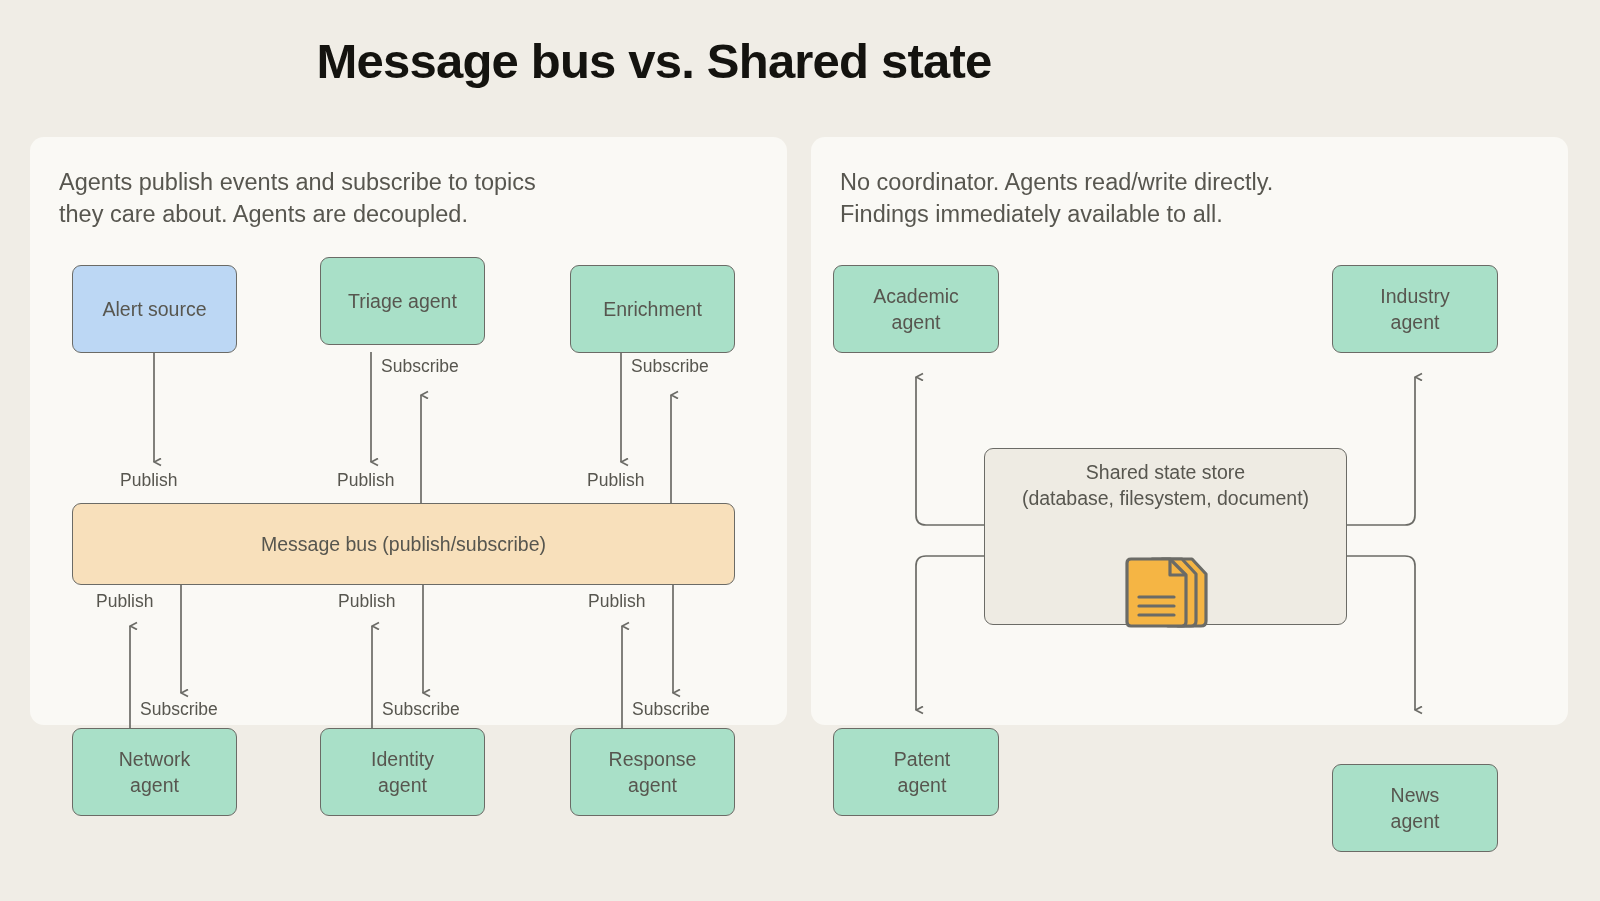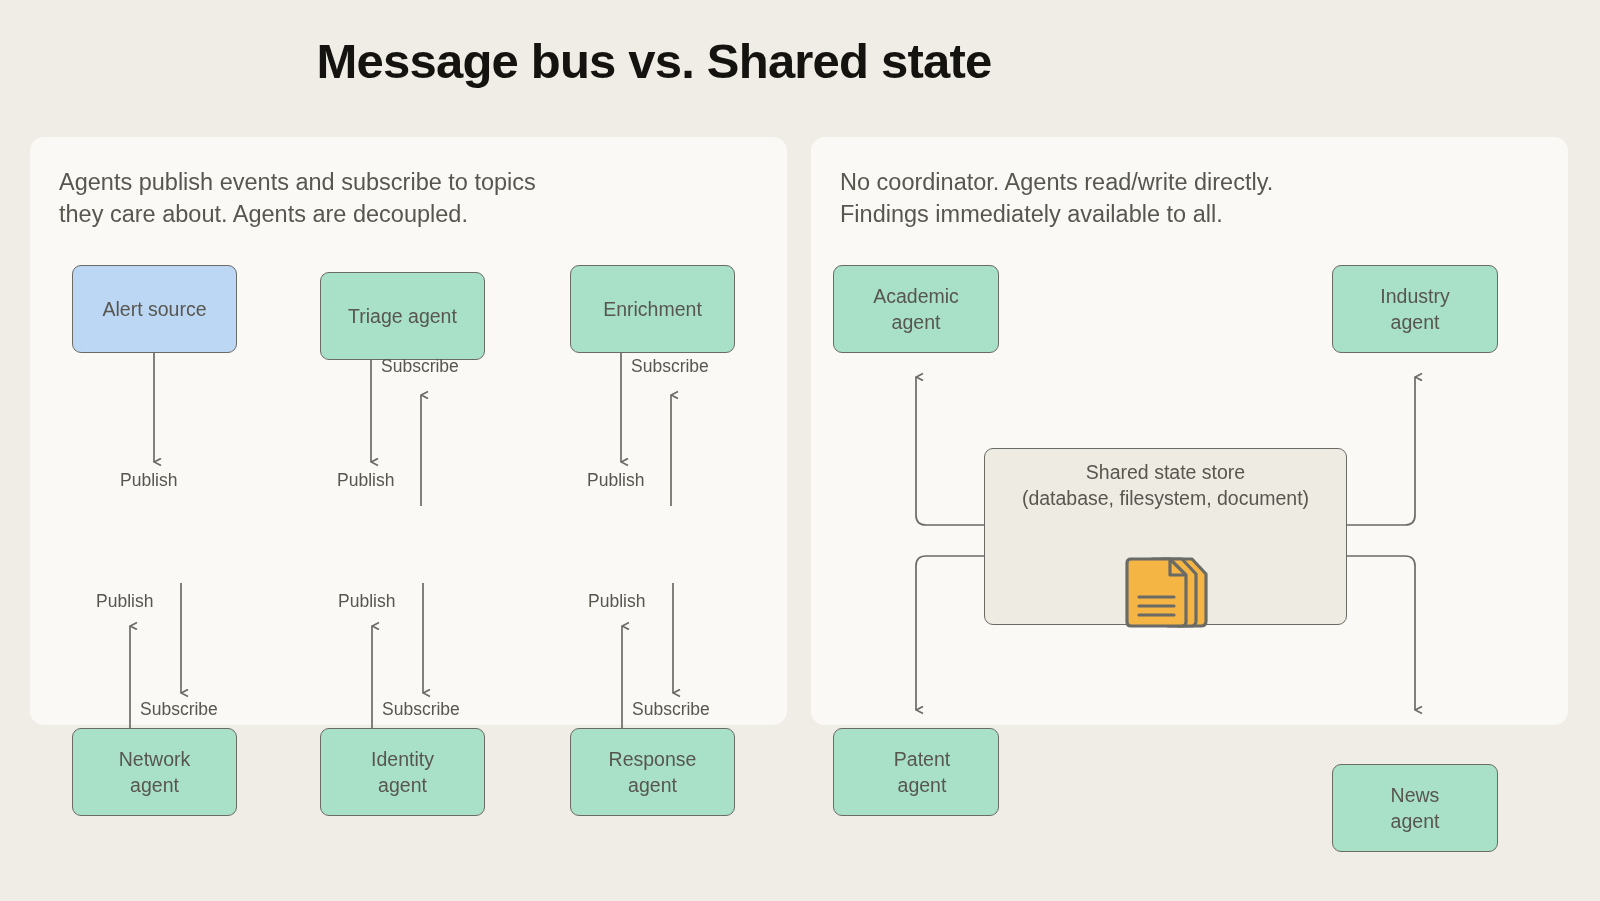--- a/index.html
+++ b/index.html
@@ -137,33 +137,36 @@
       <line x1="342" y1="600" x2="342" y2="489" marker-end="url(#arrU)"></line>
 
       <line x1="643" y1="446" x2="643" y2="556" marker-end="url(#arrL)"></line>
 
       <line x1="592" y1="600" x2="592" y2="489" marker-end="url(#arrU)"></line>
     </svg>
 
     <div class="node blue" style="left:42px; top:128px; width:165px; height:88px;">
       <span>Alert source</span>
     </div>
-    <div class="node green" style="left:290px; top:135px; width:165px; height:88px;">
+    <div class="node green" style="left:290px; top:120px; width:165px; height:88px;">
       <span>Triage agent</span>
     </div>
     <div class="node green" style="left:540px; top:128px; width:165px; height:88px;">
       <span>Enrichment</span>
     </div>
 
     <div class="edge-label" style="left:90px; top:333px;">Publish</div>
     <div class="edge-label" style="left:307px; top:333px;">Publish</div>
     <div class="edge-label" style="left:351px; top:219px;">Subscribe</div>
     <div class="edge-label" style="left:557px; top:333px;">Publish</div>
     <div class="edge-label" style="left:601px; top:219px;">Subscribe</div>
 
+    <div class="node bus" style="left:42px; top:366px; width:663px; height:82px;">
+      <span>Message bus (publish/subscribe)</span>
+    </div>
 
     <div class="edge-label" style="left:66px; top:454px;">Publish</div>
     <div class="edge-label" style="left:110px; top:562px;">Subscribe</div>
     <div class="edge-label" style="left:308px; top:454px;">Publish</div>
     <div class="edge-label" style="left:352px; top:562px;">Subscribe</div>
     <div class="edge-label" style="left:558px; top:454px;">Publish</div>
     <div class="edge-label" style="left:602px; top:562px;">Subscribe</div>
 
     <div class="node green" style="left:42px; top:591px; width:165px; height:88px;">
       <span>Network

